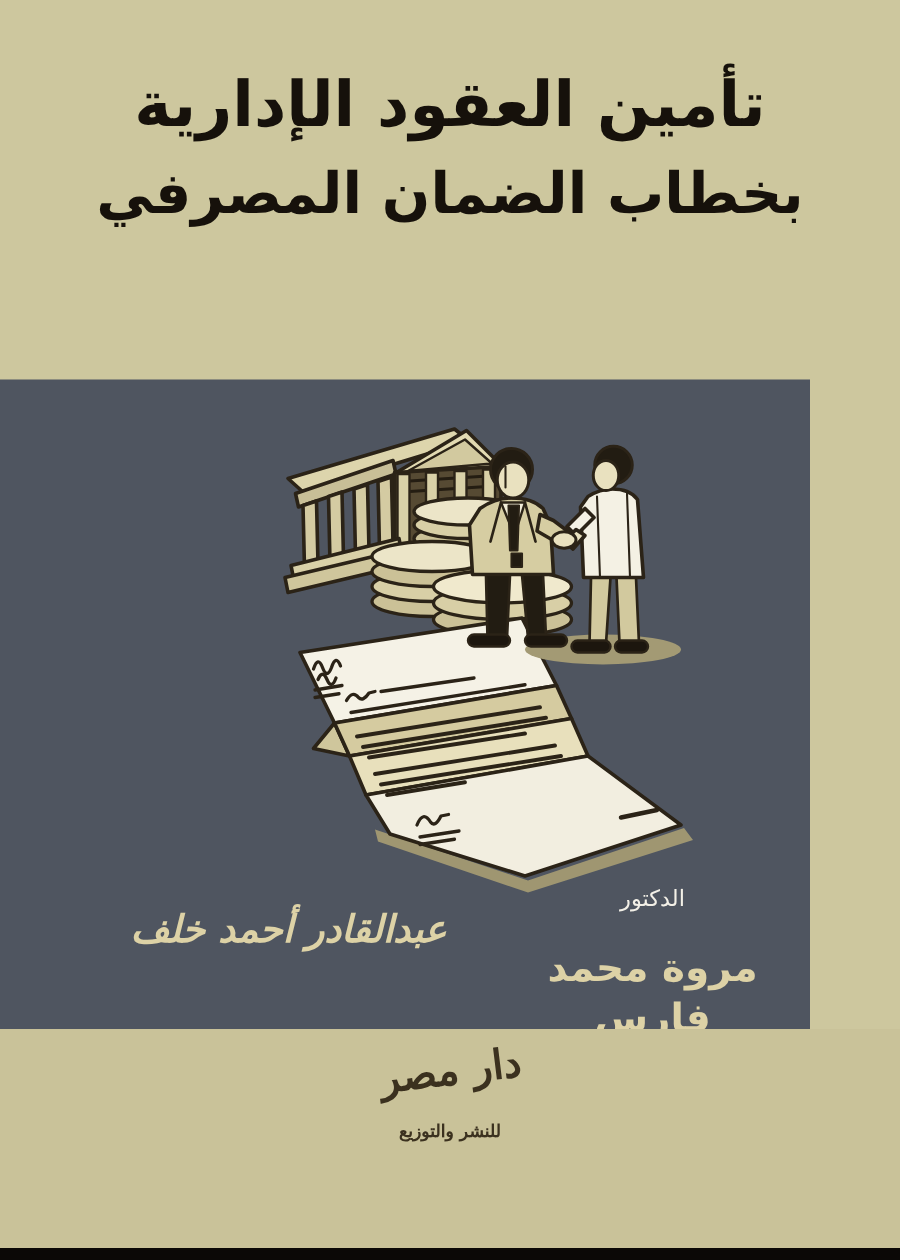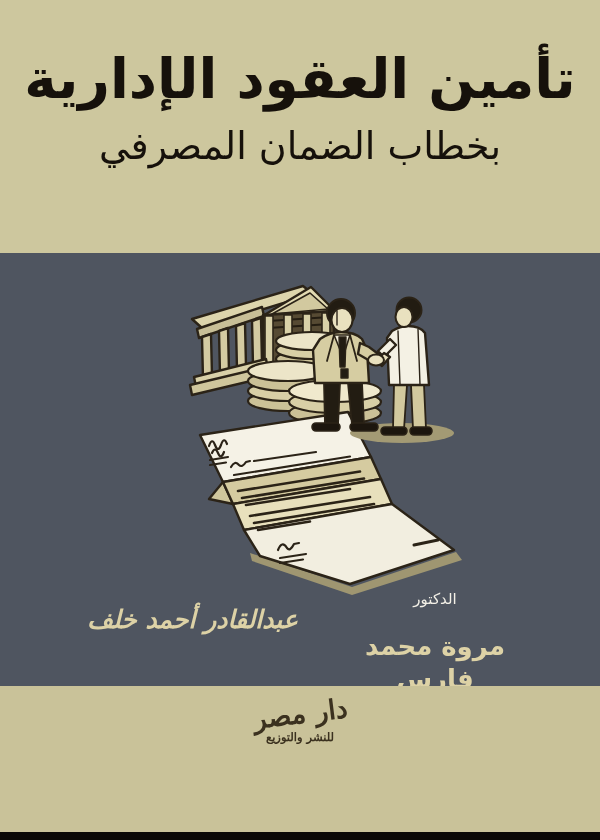--- a/index.html
+++ b/index.html
@@ -21,28 +21,28 @@
   }
   .top-section{
     position:absolute;top:0;left:0;width:600px;height:253px;
     background:var(--beige-top);
   }
   .title-block{
     position:absolute;top:42px;left:0;right:0;text-align:center;
     direction:rtl;color:var(--title-color);
   }
   .title-line1{
-    margin:0;font-size:55px;font-weight:bold;line-height:1.35;
+    margin:0;font-size:42px;font-weight:bold;line-height:1.35;
     letter-spacing:-1px;
   }
   .title-line2{
-    margin:6px 0 0 0;font-size:38px;font-weight:normal;line-height:1.3;
+    margin:6px 0 0 0;font-size:38px;font-weight:bold;line-height:1.3;
   }
   .dark-section{
-    position:absolute;top:253px;left:0;width:600px;height:433px;
+    position:absolute;top:253px;left:0;width:540px;height:433px;
     background:var(--dark-panel);
   }
   .illu{position:absolute;top:0;left:0;}
   .author-block-right{
     position:absolute;left:330px;top:337px;width:210px;text-align:center;
     direction:rtl;
   }
   .honorific{font-size:15px;color:var(--light-text);line-height:1.2;}
   .author-name{
     font-size:26px;font-weight:bold;color:var(--accent-text);line-height:1.25;margin-top:22px;
@@ -58,21 +58,21 @@
   }
   .publisher{
     position:absolute;top:12px;left:0;width:100%;text-align:center;
     color:var(--logo-color);direction:rtl;
   }
   .publisher-name{
     display:inline-block;font-size:27px;font-weight:bold;
     transform:rotate(-7deg);font-family:"DejaVu Serif",serif;
   }
   .publisher-tagline{
-    font-size:11.5px;font-weight:bold;margin-top:1px;
+    font-size:11.5px;font-weight:bold;margin-top:17px;
     font-family:"DejaVu Serif",serif;
   }
   .bottom-strip{
     position:absolute;top:832px;left:0;width:600px;height:8px;
     background:var(--strip-color);
   }
 </style>
 </head>
 <body>
 

